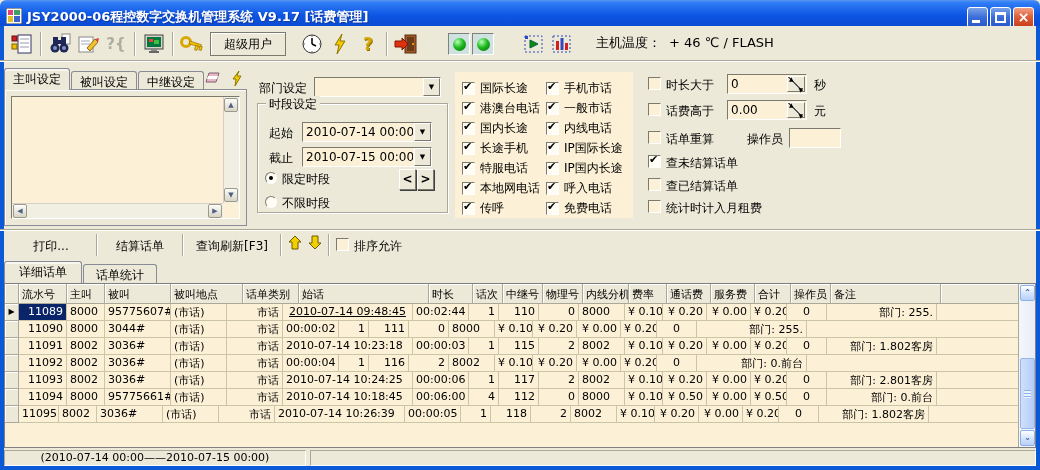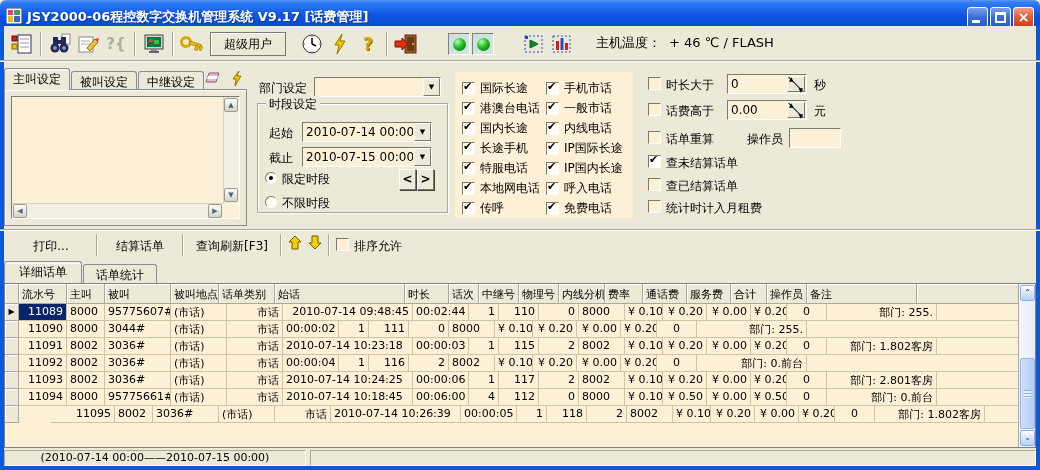--- a/index.html
+++ b/index.html
@@ -455,21 +455,21 @@
     <div class="tab" style="padding:2px 12px 0">话单统计</div>
   </div>
 
   <div class="grid">
     <div class="gin">
       <div class="ghr" id="ghead">
           <div class="gind" style="width: 14px;"></div>
           <div class="gh" style="width: 48px;">流水号</div>
           <div class="gh" style="width: 38px;">主叫</div>
           <div class="gh" style="width: 66px;">被叫</div>
-          <div class="gh" style="width: 48px;">被叫地点</div>
+          <div class="gh" style="width: 72px;">被叫地点</div>
           <div class="gh" style="width: 56px;">话单类别</div>
           <div class="gh" style="width: 130px;">始话</div>
           <div class="gh" style="width: 44px;">时长</div>
           <div class="gh" style="width: 30px;">话次</div>
           <div class="gh" style="width: 40px;">中继号</div>
           <div class="gh" style="width: 40px;">物理号</div>
           <div class="gh" style="width: 46px;">内线分机</div>
           <div class="gh" style="width: 38px;">费率</div>
           <div class="gh" style="width: 44px;">通话费</div>
           <div class="gh" style="width: 44px;">服务费</div>
@@ -479,21 +479,21 @@
           <div class="gh" style="flex: 1 1 0%; border-right: none;"></div>
         </div>
       <div id="grows">
           <div class="grow">
             <div class="gind" style="width: 14px;">▶</div>
             <div class="gc sel" style="width: 48px; text-align: right;">11089</div>
             <div class="gc" style="width: 38px; text-align: left;">8000</div>
             <div class="gc" style="width: 66px; text-align: left;">95775607#</div>
             <div class="gc" style="width: 56px; text-align: left;">(市话)</div>
             <div class="gc" style="width: 56px; text-align: right;">市话</div>
-            <div class="gc" style="width: 130px; text-align: right;">2010-07-14 09:48:45</div>
+            <div class="gc" style="width: 130px; text-align: center; text-decoration: underline;">2010-07-14 09:48:45</div>
             <div class="gc" style="width: 56px; text-align: right;">00:02:44</div>
             <div class="gc" style="width: 30px; text-align: right;">1</div>
             <div class="gc" style="width: 40px; text-align: right;">110</div>
             <div class="gc" style="width: 40px; text-align: right;">0</div>
             <div class="gc" style="width: 46px; text-align: left;">8000</div>
             <div class="gc" style="width: 38px; text-align: right;">¥ 0.10</div>
             <div class="gc" style="width: 44px; text-align: right;">¥ 0.20</div>
             <div class="gc" style="width: 44px; text-align: right;">¥ 0.00</div>
             <div class="gc" style="width: 36px; text-align: right;">¥ 0.20</div>
             <div class="gc" style="width: 40px; text-align: center;">0</div>
@@ -598,21 +598,21 @@
             <div class="gc" style="width: 38px; text-align: right;">¥ 0.10</div>
             <div class="gc" style="width: 44px; text-align: right;">¥ 0.50</div>
             <div class="gc" style="width: 44px; text-align: right;">¥ 0.00</div>
             <div class="gc" style="width: 36px; text-align: right;">¥ 0.50</div>
             <div class="gc" style="width: 40px; text-align: center;">0</div>
             <div class="gc" style="width: 110px; text-align: right;">部门: 0.前台</div>
             <div class="gc" style="flex: 1 1 0%; border-right: none;"></div>
           </div>
           <div class="grow">
             <div class="gind" style="width: 14px;"></div>
-            <div class="gc" style="width: 64px; text-align: right; margin-left: 32px;">11095</div>
+            <div class="gc" style="width: 40px; text-align: right;">11095</div>
             <div class="gc" style="width: 38px; text-align: left;">8002</div>
             <div class="gc" style="width: 66px; text-align: left;">3036#</div>
             <div class="gc" style="width: 56px; text-align: left;">(市话)</div>
             <div class="gc" style="width: 56px; text-align: right;">市话</div>
             <div class="gc" style="width: 130px; text-align: left;">2010-07-14 10:26:39</div>
             <div class="gc" style="width: 56px; text-align: right;">00:00:05</div>
             <div class="gc" style="width: 30px; text-align: right;">1</div>
             <div class="gc" style="width: 40px; text-align: right;">118</div>
             <div class="gc" style="width: 40px; text-align: right;">2</div>
             <div class="gc" style="width: 46px; text-align: left;">8002</div>

